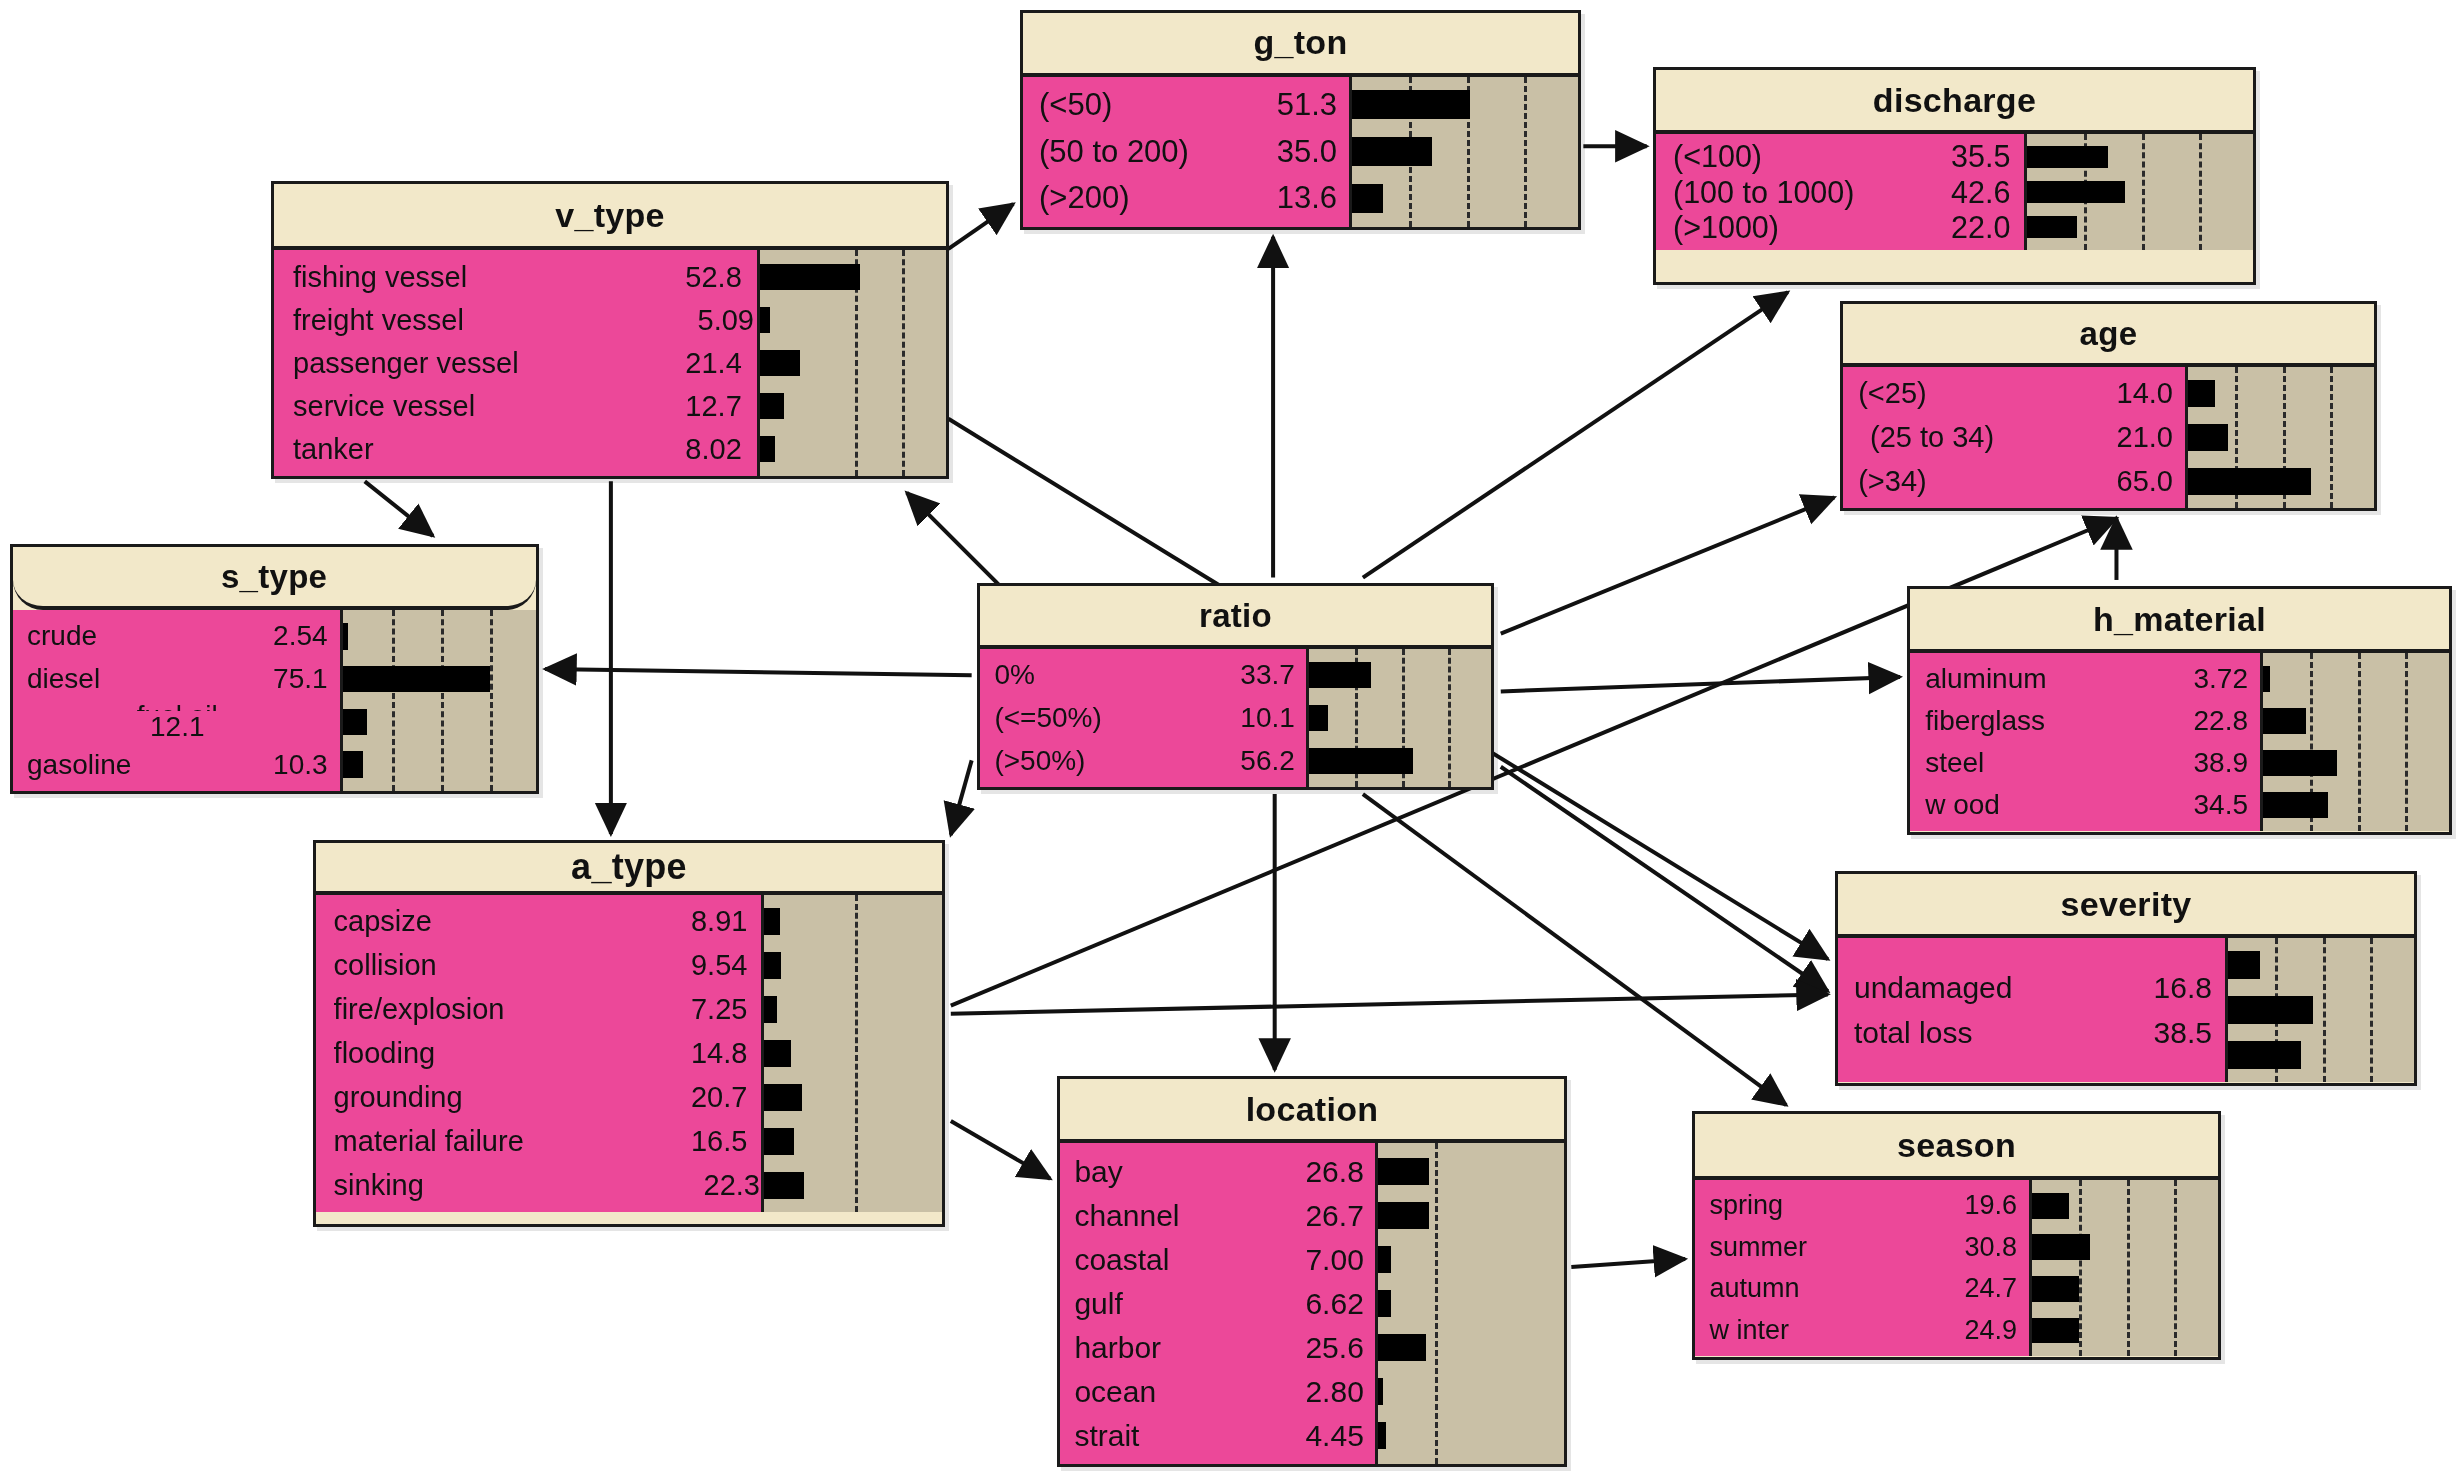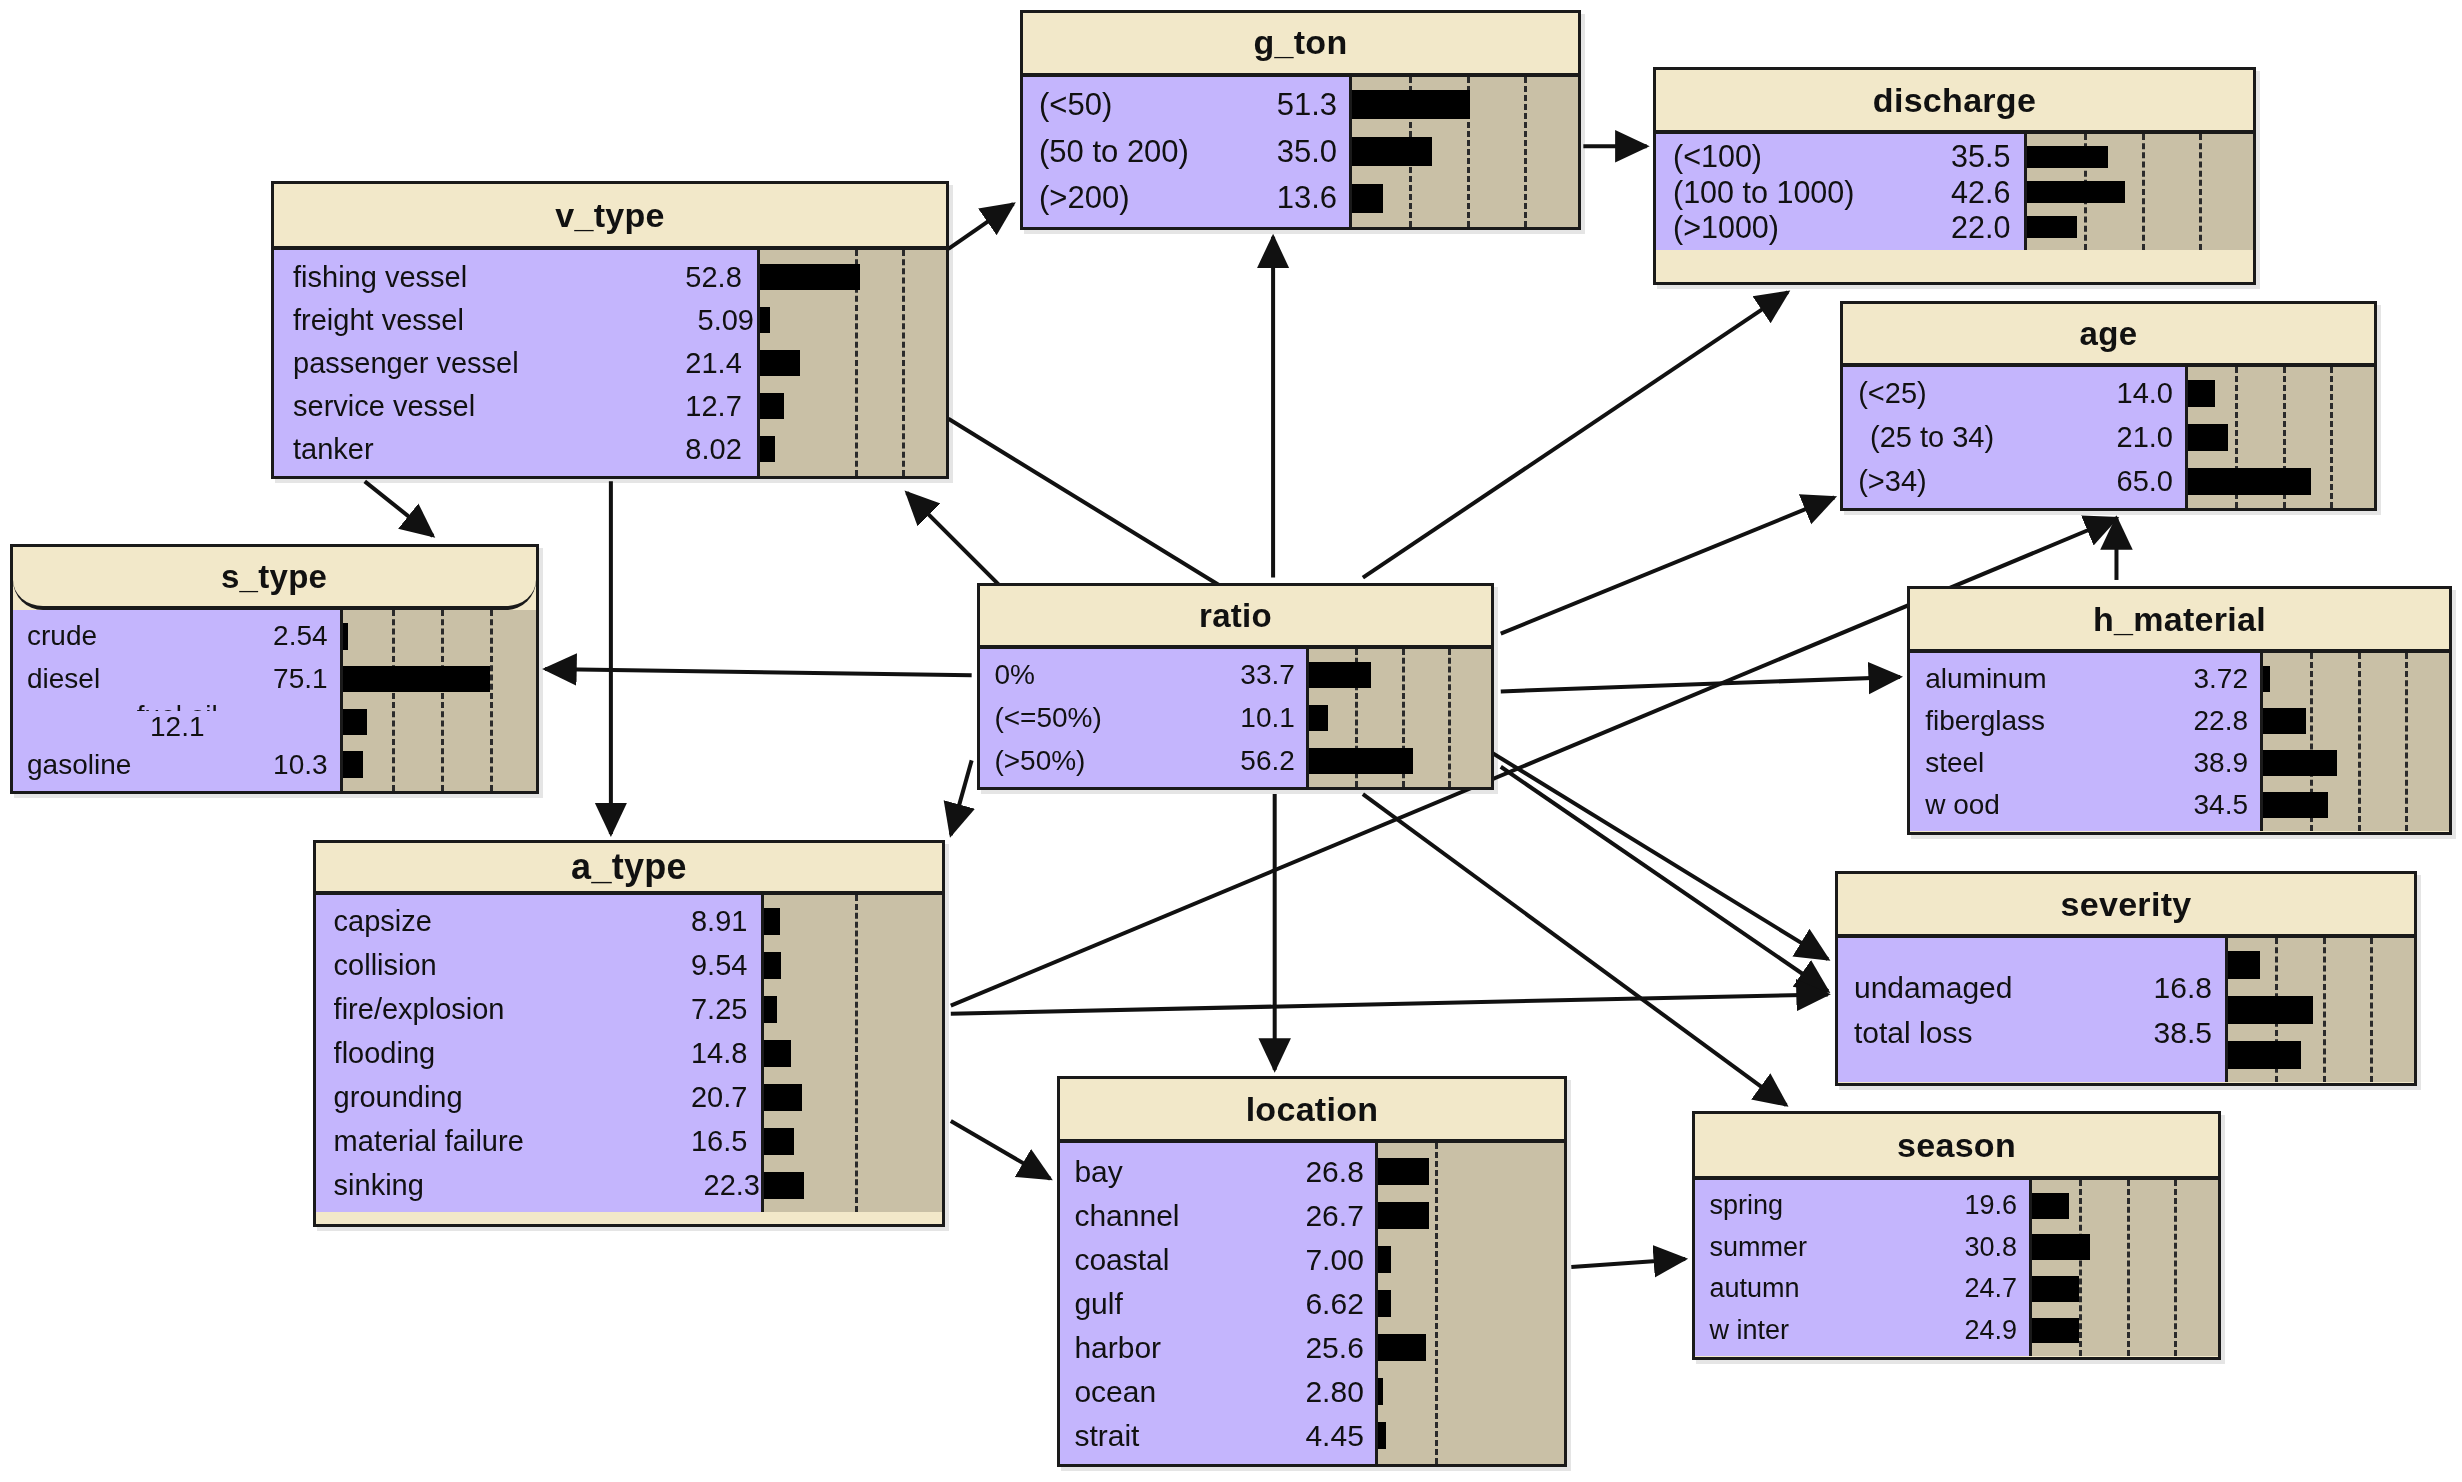--- a/index.html
+++ b/index.html
@@ -42,21 +42,21 @@
     justify-content: center;
   }
   .node-body {
     display: flex;
     flex-direction: row;
     box-sizing: border-box;
     background: #f2e8c9;
   }
   .labels-col {
     box-sizing: border-box;
-    background: #c4b5fd;
+    background: #ec4899;
     display: flex;
     flex-direction: column;
     justify-content: center;
     padding: 4.8px 0 4.8px 0;
     flex: 1 1 auto;
   }
   .bars-col {
     position: relative;
     box-sizing: border-box;
     background: #c9c0a6;

